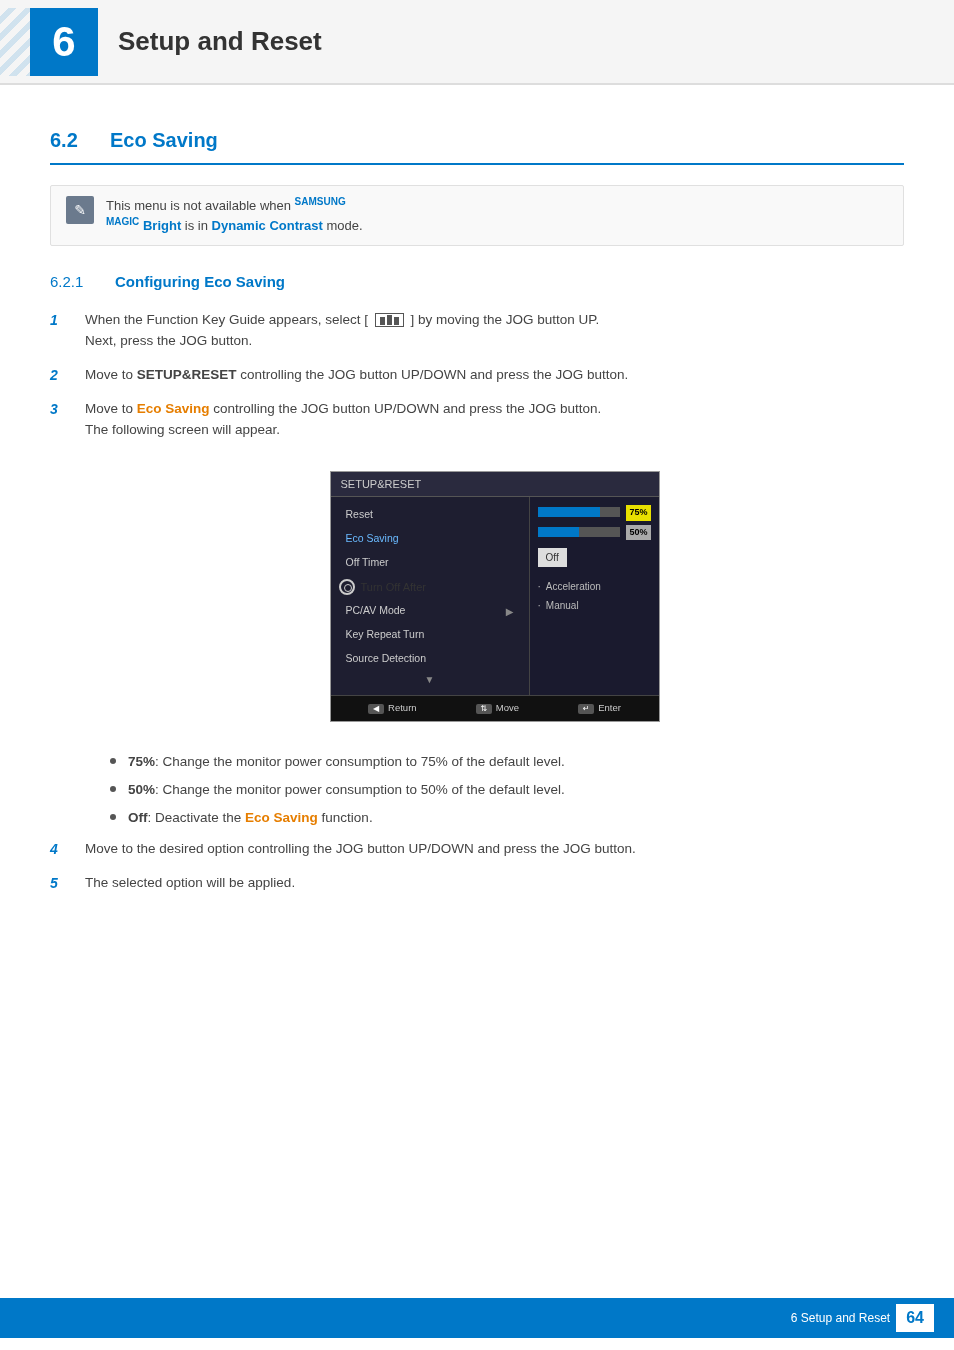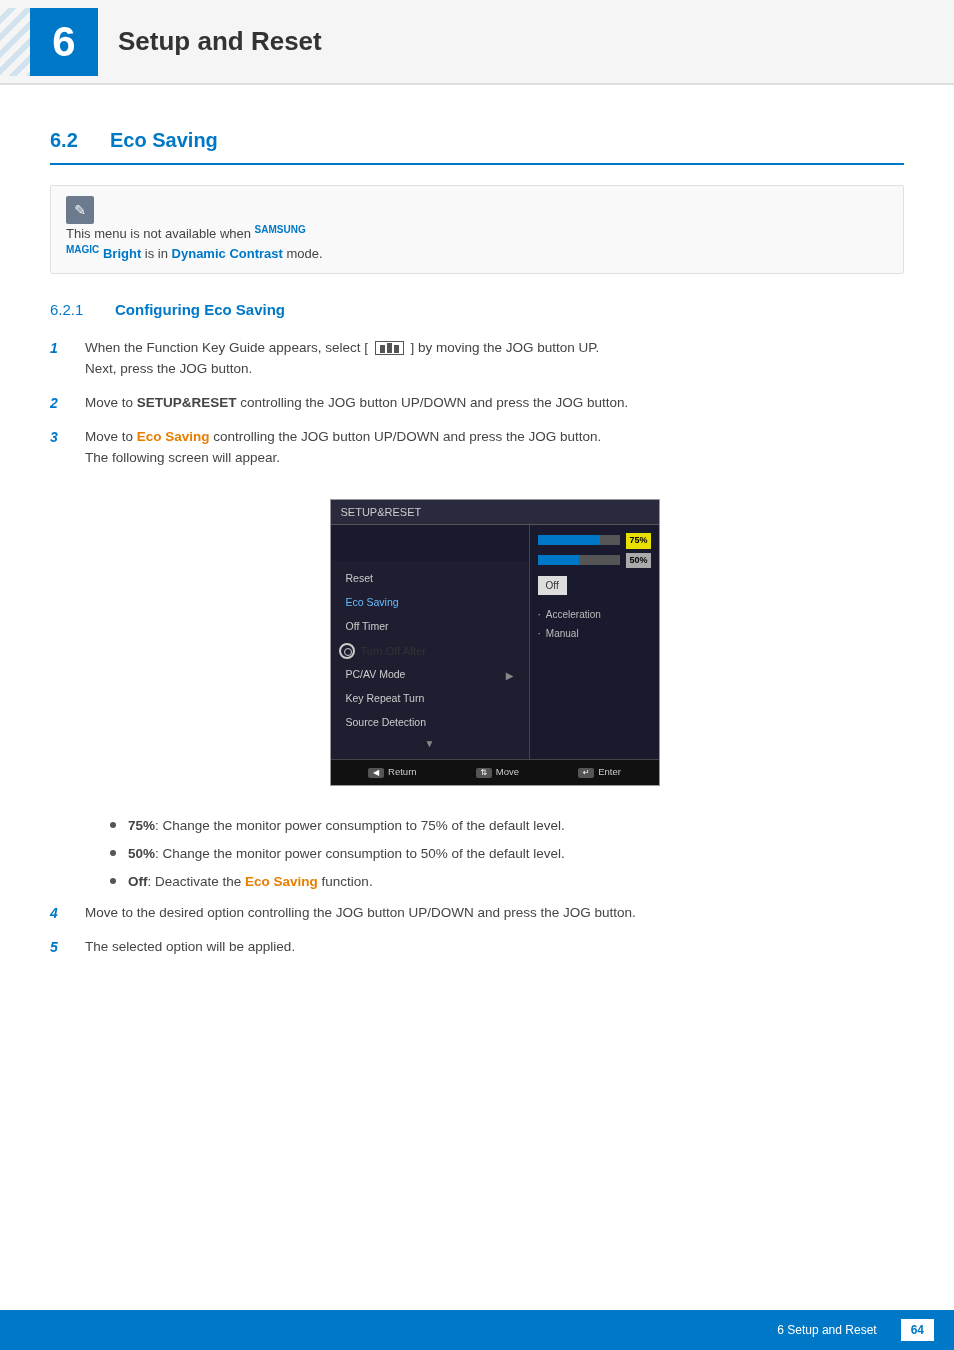--- a/index.html
+++ b/index.html
@@ -94,21 +94,20 @@
 
     
     .note-box {
       display: flex;
       align-items: flex-start;
       background: #f9f9f9;
       border: 1px solid #e0e0e0;
       padding: 10px 15px;
       margin: 15px 0;
       border-radius: 2px;
-      flex-direction: column;
     }
     .note-icon {
       width: 28px;
       height: 28px;
       background: #6b7a8d;
       border-radius: 2px;
       display: flex;
       align-items: center;
       justify-content: center;
       margin-right: 12px;
@@ -215,21 +214,20 @@
       border-bottom: 1px solid #555;
     }
     .monitor-body {
       display: flex;
       padding: 0;
     }
     .monitor-menu {
       flex: 1;
       padding: 6px 0;
       background: #1e1e30;
-      margin-top: 36px;
     }
     .menu-item {
       padding: 4px 15px;
       color: #ccc;
       font-size: 10.5px;
       cursor: default;
     }
     .menu-item.active {
       color: #6abaff;
     }
@@ -354,41 +352,41 @@
       background: #555;
       border-radius: 50%;
       margin-right: 12px;
       margin-top: 6px;
       flex-shrink: 0;
     }
 
     
     .page-footer {
       position: absolute;
-      bottom: 0;
+      bottom: 12px;
       left: 0;
       right: 0;
       height: 40px;
       background: #0078c8;
       display: flex;
       align-items: center;
       justify-content: flex-end;
       padding: 0 20px;
     }
     .footer-text {
       color: white;
       font-size: 12px;
     }
     .footer-page {
       background: white;
       color: #0078c8;
       font-weight: bold;
-      font-size: 12px;
+      font-size: 16px;
       padding: 2px 10px;
-      margin-left: 24px;
+      margin-left: 6px;
     }
 
     
     .samsung-magic {
       font-size: 10px;
       font-weight: bold;
       color: #0078c8;
       vertical-align: super;
       line-height: 1;
     }

